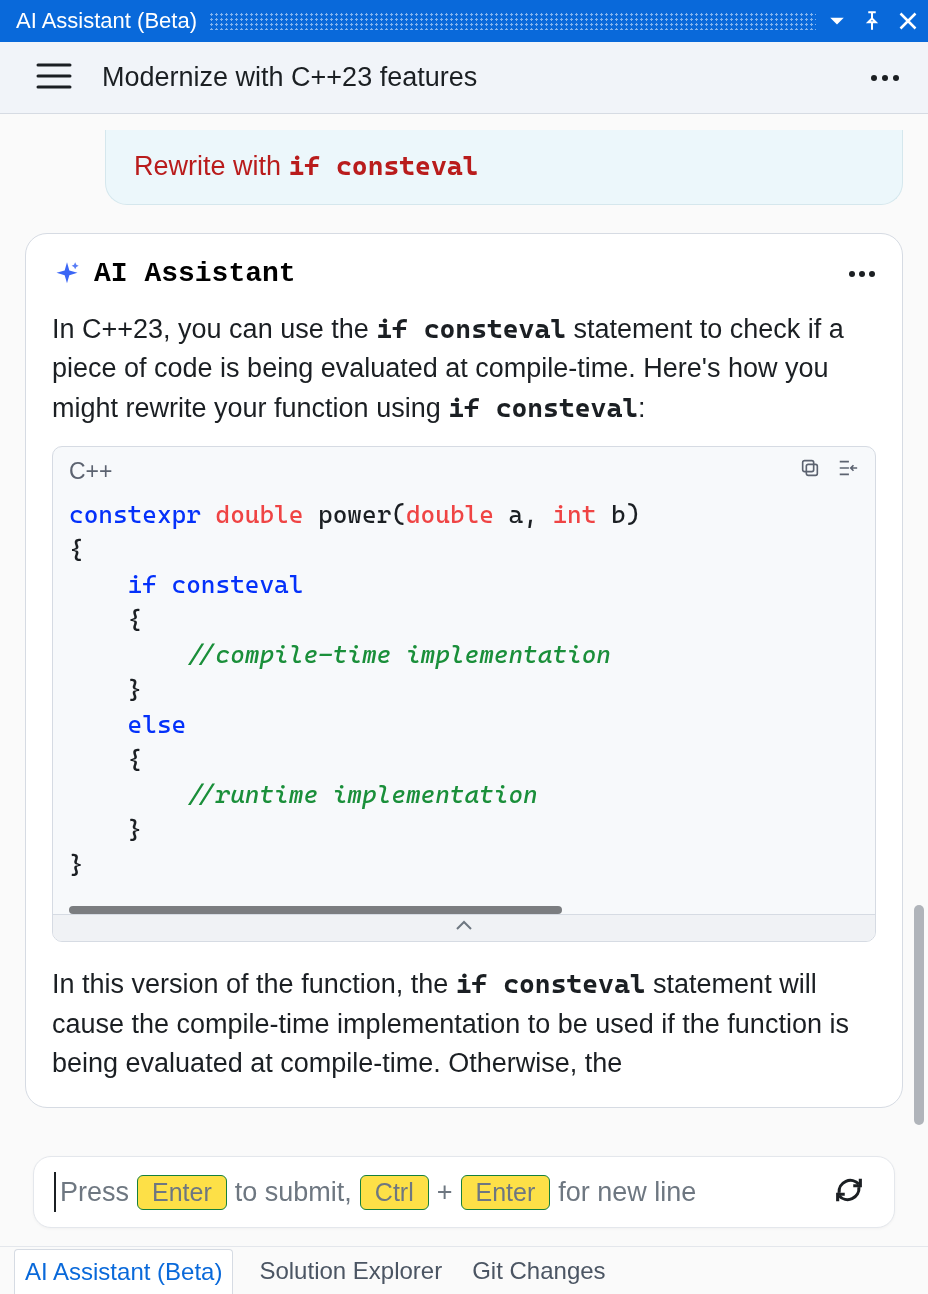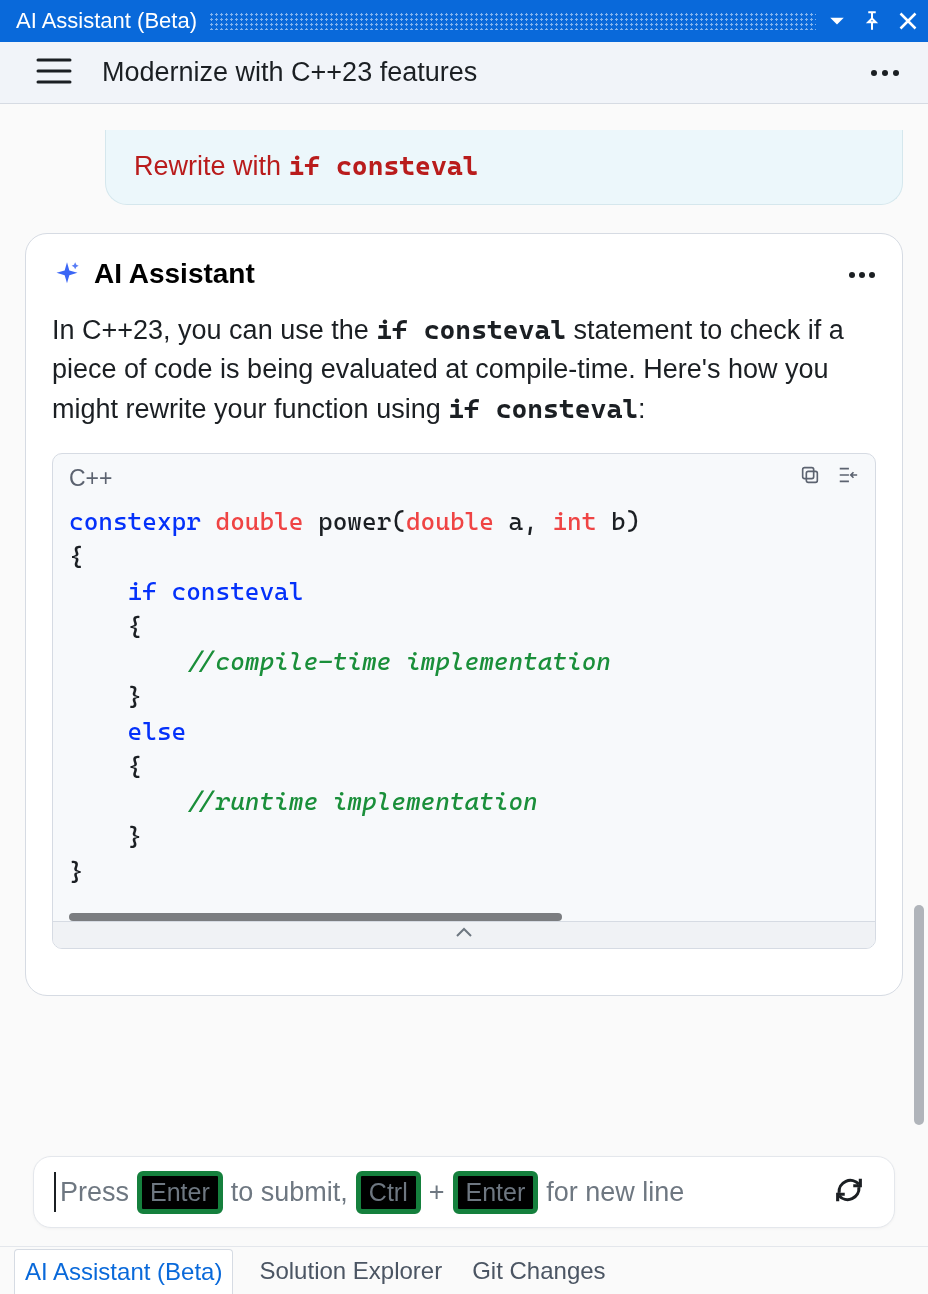--- a/index.html
+++ b/index.html
@@ -25,21 +25,21 @@
     .titlebar-dots {
       flex: 1;
       height: 18px;
       margin: 0 12px;
       background-image: radial-gradient(circle, rgba(255,255,255,0.5) 1px, transparent 1.2px);
       background-size: 5px 5px;
     }
     .titlebar-controls { display: flex; gap: 16px; align-items: center; }
     .titlebar-controls svg { display: block; }
     .toolbar {
-      height: 62px;
+      height: 72px;
       background: #f1f4f9;
       border-bottom: 1px solid #d6dbe3;
       display: flex;
       align-items: center;
       padding: 0 28px 0 36px;
       gap: 30px;
     }
     .hamburger { cursor: pointer; }
     .toolbar-title { font-size: 27px; color: #1b1f23; flex: 1; }
     .toolbar-more { cursor: pointer; }
@@ -66,28 +66,29 @@
       border: 1px solid #d6dbe3;
       border-radius: 22px;
       background: #fff;
       padding: 24px 26px;
     }
     .assistant-header {
       display: flex;
       align-items: center;
       gap: 12px;
       margin-bottom: 20px;
+      font-family: Liberation Mono, monospace;
     }
     .sparkle-icon-wrap { width: 30px; height: 30px; display:flex; align-items:center; justify-content:center;}
     .assistant-name { font-size: 28px; font-weight: 600; flex:1; }
     .para {
       font-size: 27px;
       line-height: 1.45;
       color: #1b1f23;
-      margin-bottom: 24px;
+      margin-bottom: 18px;
     }
     .para .ci { font-family: 'Cascadia Code','Consolas',monospace; font-weight: 700; }
     .code-block {
       border: 1px solid #d6dbe3;
       border-radius: 10px;
       background: #f7f9fb;
       overflow: hidden;
       margin-bottom: 22px;
     }
     .code-header {
@@ -147,26 +148,26 @@
     }
     .placeholder-text {
       font-size: 27px;
       color: #6e7781;
       display: flex;
       align-items: center;
       gap: 8px;
       flex-wrap: nowrap;
     }
     .kbd {
-      border: 5px solid #15803d;
+      border: 1px solid #15803d;
       border-radius: 6px;
-      padding: 2px 8px;
+      padding: 2px 14px;
       font-size: 25px;
       color: #6e7781;
-      background: #000000;
+      background: #fde047;
     }
     .refresh-btn { margin-left: auto; cursor:pointer; }
     .bottom-tabs {
       position: absolute;
       left: 0; right: 0; bottom: 0;
       height: 48px;
       display: flex;
       align-items: center;
       padding: 0 14px;
       gap: 22px;
@@ -300,20 +301,23 @@
     }
 }</div>
       <div class="code-scrollbar"></div>
       <div class="code-collapse">
         <svg width="20" height="14" viewBox="0 0 20 14" fill="none" stroke="#6e7781" stroke-width="2">
           <path d="M3 10 L10 3 L17 10"></path>
         </svg>
       </div>
     </div>
 
+    <div class="para2">
+      <span>In this version of the function, the </span><span class="ci">if consteval</span><span> statement will cause the compile-time implementation to be used if the function is being evaluated at compile-time. Otherwise, the</span>
+    </div>
   </div>
 
 </div>
 
 <div class="vscroll"></div>
 
 <div class="input-bar">
   <div class="caret"></div>
   <div class="placeholder-text">
     <span>Press</span>

